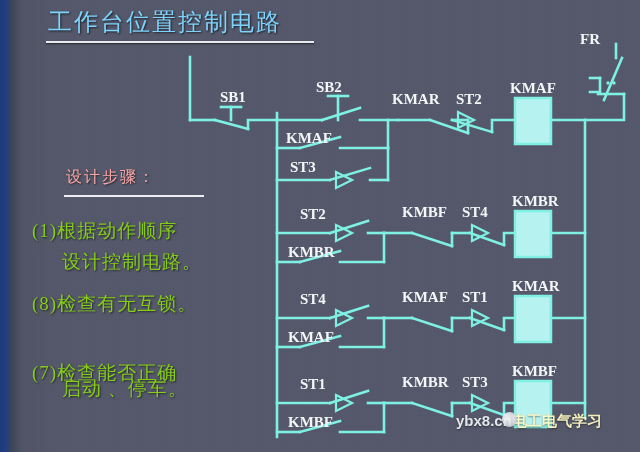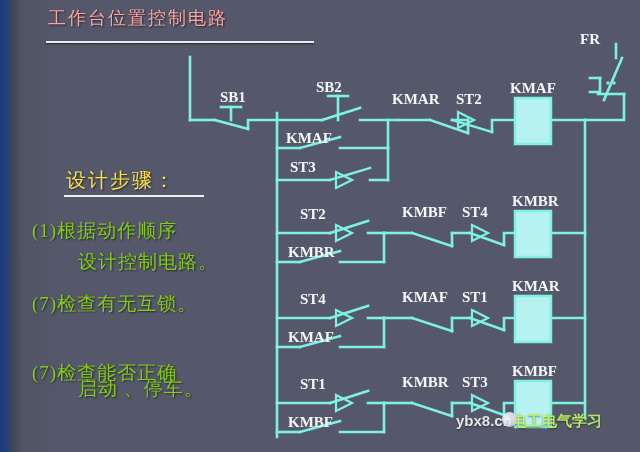--- a/index.html
+++ b/index.html
@@ -19,73 +19,73 @@
   #noise{
     position:absolute;inset:0;opacity:.20;pointer-events:none;
     background-image:
       repeating-linear-gradient(90deg, rgba(255,255,255,.045) 0 1px, rgba(0,0,0,0) 1px 3px),
       repeating-linear-gradient(0deg, rgba(0,0,0,.05) 0 1px, rgba(255,255,255,0) 1px 4px);
   }
   svg#diagram{position:absolute;left:0;top:0;width:640px;height:452px;}
 
   .title{
     position:absolute;left:48px;top:6px;
-    font-size:18px;color:#fca5a5;letter-spacing:2px;
+    font-size:24px;color:#7dd3fc;letter-spacing:2px;
     text-shadow:1px 1px 2px rgba(0,0,0,.65);
     white-space:nowrap;
   }
   .title-rule{
     position:absolute;left:46px;top:41px;width:268px;height:2px;
     background:#e8eaee;box-shadow:0 1px 2px rgba(0,0,0,.6);
   }
   .steps-head{
     position:absolute;left:66px;top:167px;
-    font-size:20px;color:#fde047;letter-spacing:2px;
+    font-size:16px;color:#fca5a5;letter-spacing:2px;
     text-shadow:1px 1px 2px rgba(0,0,0,.6);white-space:nowrap;
   }
   .steps-head-rule{
     position:absolute;left:64px;top:195px;width:140px;height:2px;background:#eceef1;
   }
   .step{
     position:absolute;font-size:19px;color:#84cc16;letter-spacing:1px;
     text-shadow:1px 1px 2px rgba(0,0,0,.6);white-space:nowrap;
   }
   .step.l1{left:32px;}
-  .step.l2{left:62px;margin-left:16px;}
+  .step.l2{left:62px;}
 
   .wm{
     position:absolute;left:456px;top:412px;
     font-family:"Liberation Sans", sans-serif;
     font-size:15px;font-weight:bold;color:#f0f2f5;
     letter-spacing:0px;white-space:nowrap;
     text-shadow:0 1px 2px rgba(0,0,0,.55);
     opacity:.93;
   }
-  .wm .cn{color:#bef264;}
+  .wm .cn{color:#fef9c3;}
   .wm-dot{
     position:absolute;left:502px;top:412px;width:15px;height:15px;border-radius:50%;
     background:radial-gradient(circle at 35% 35%,#ffffff 0%,#d7dbe2 55%,#a9afbb 100%);
     opacity:.9;
   }
 </style>
 </head>
 <body>
 
 <div id="stage"></div>
 <div id="noise"></div>
 
 <div class="title">工作台位置控制电路</div>
 <div class="title-rule"></div>
 
 <div class="steps-head">设计步骤：</div>
 <div class="steps-head-rule"></div>
 
 <div class="step l1" style="top:218px">(1)根据动作顺序</div>
 <div class="step l2" style="top:249px">设计控制电路。</div>
-<div class="step l1" style="top:291px">(7)检查有无互锁。</div>
+<div class="step l1" style="top:291px">(8)检查有无互锁。</div>
 <div class="step l1" style="top:360px">(7)检查能否正确</div>
 <div class="step l2" style="top:376px">启动 、停车。</div>
 
 <svg id="diagram" viewBox="0 0 640 452">
   <defs>
     <g id="gco">
 
       <rect x="0" y="0" width="36" height="48" fill="#b6f2f0" stroke="#7ff0e4" stroke-width="2.5"></rect>
     </g>
   </defs>

